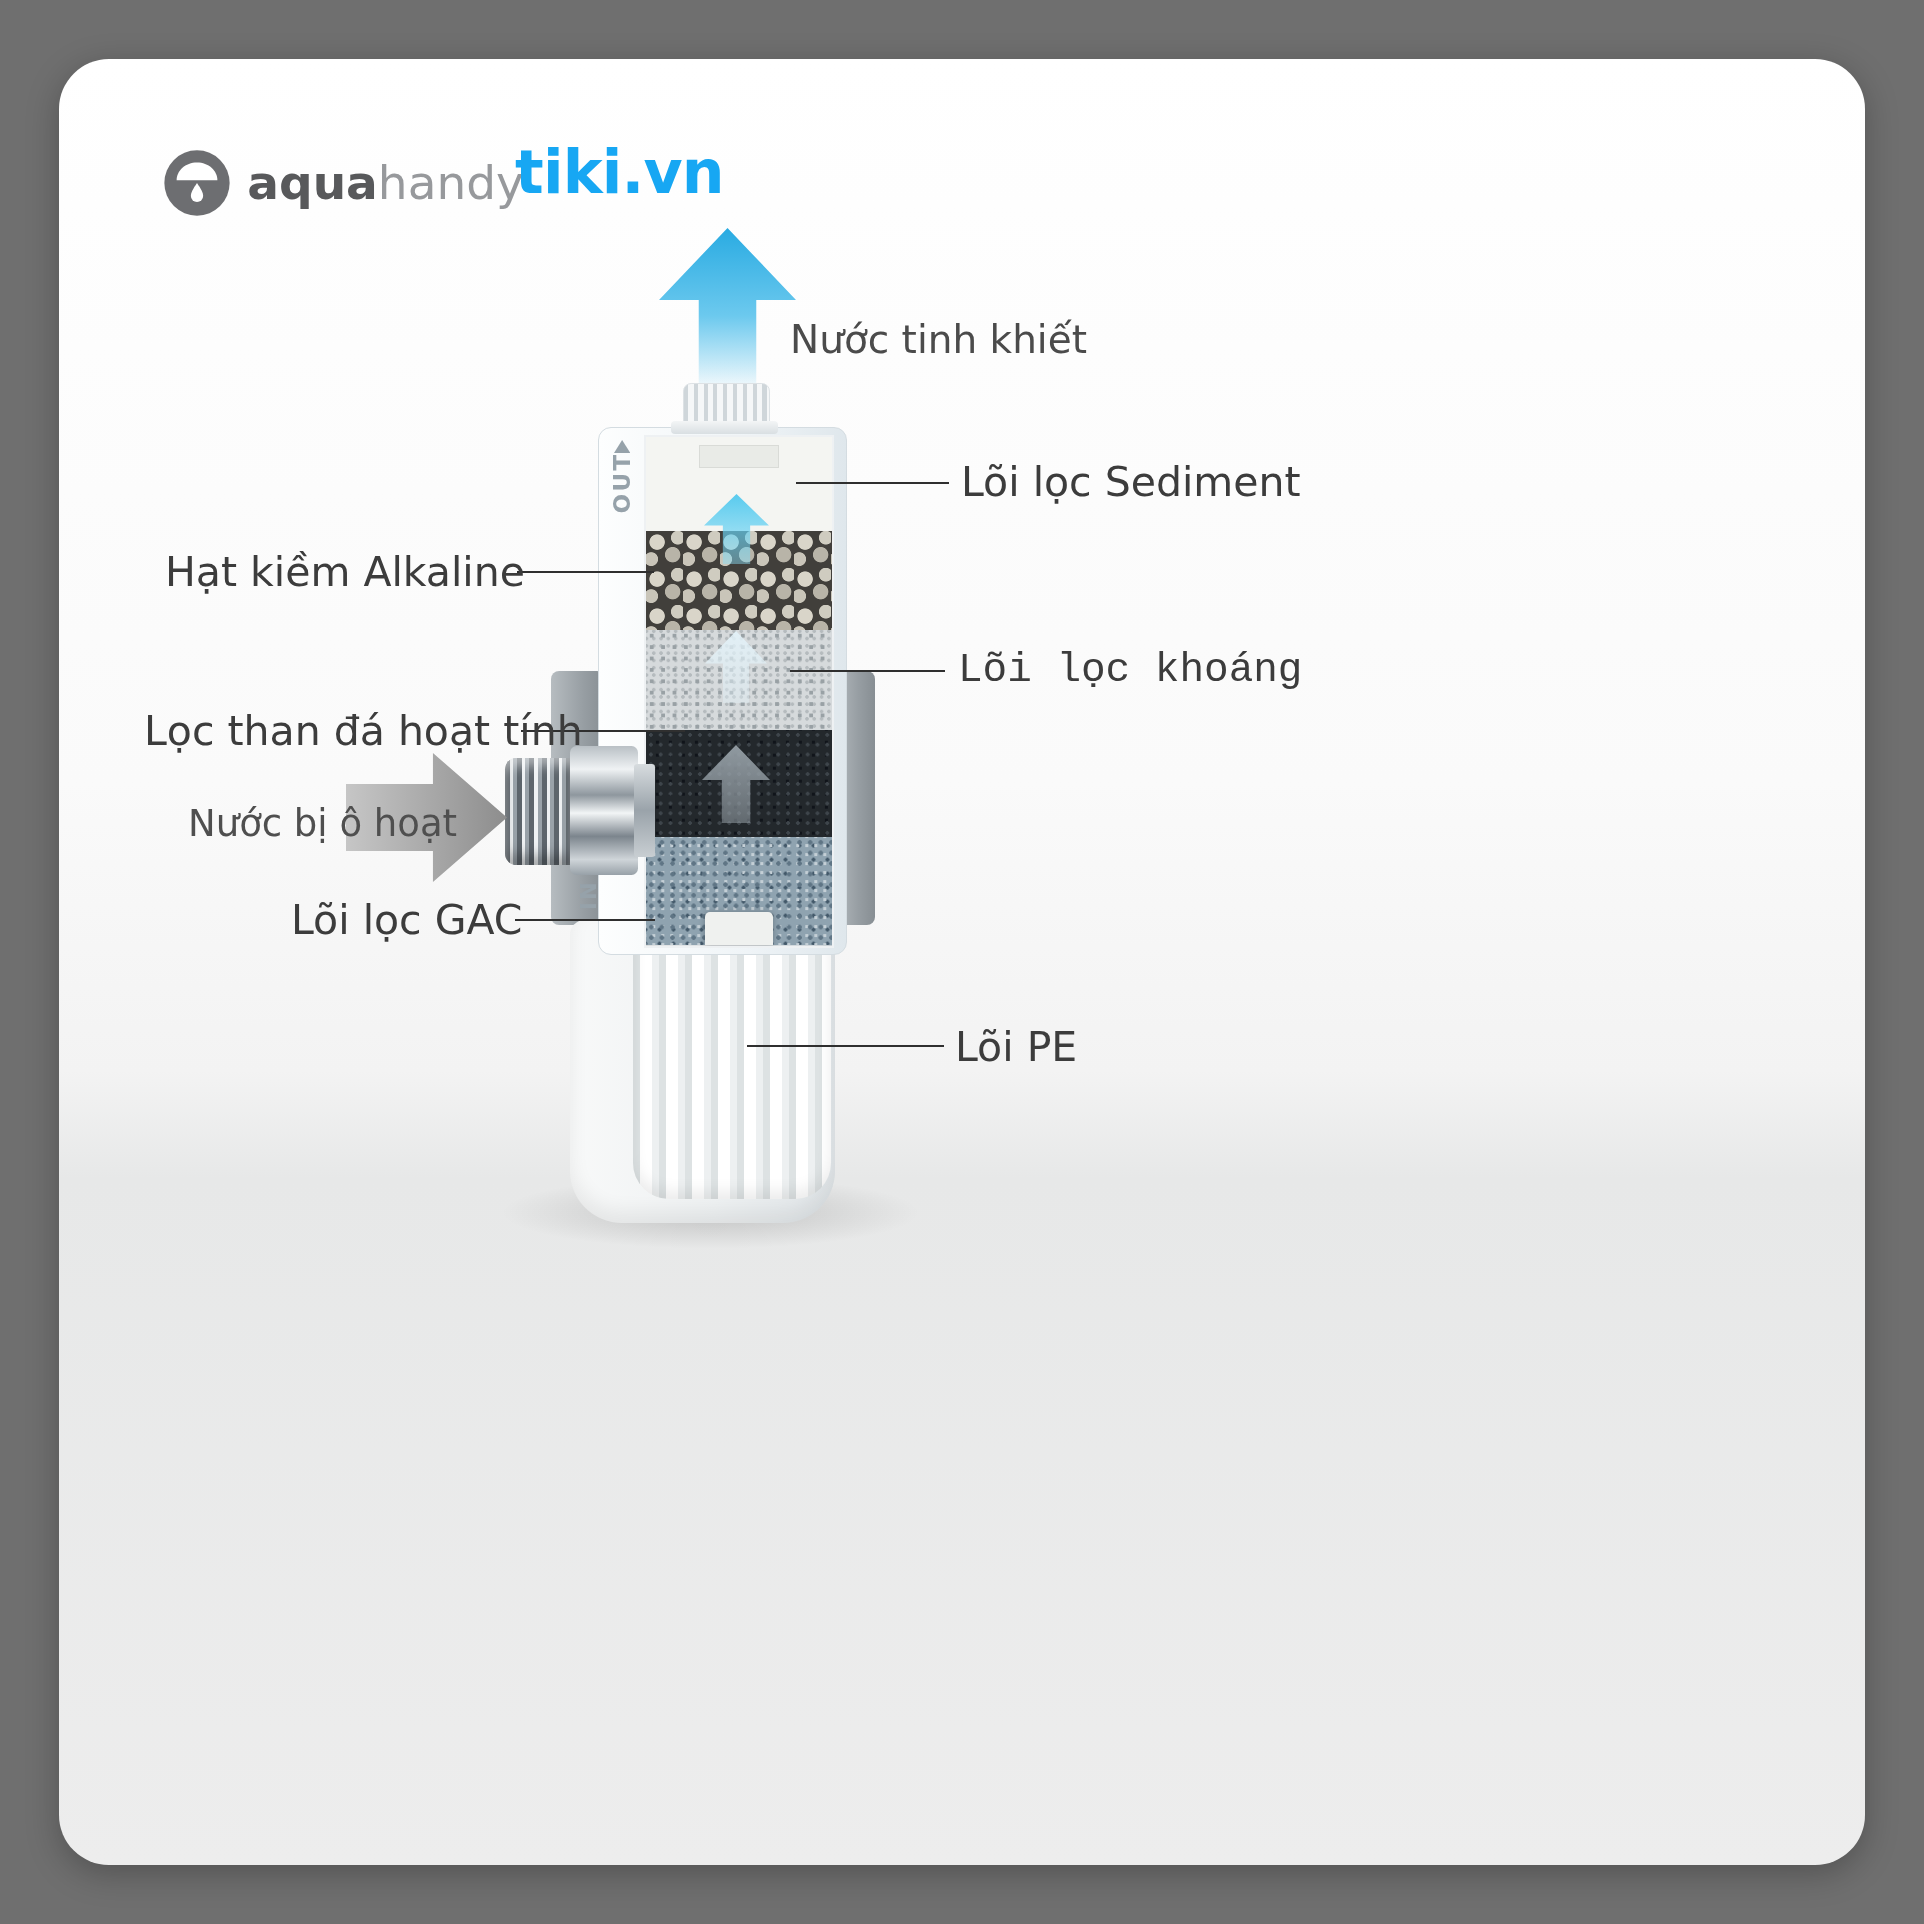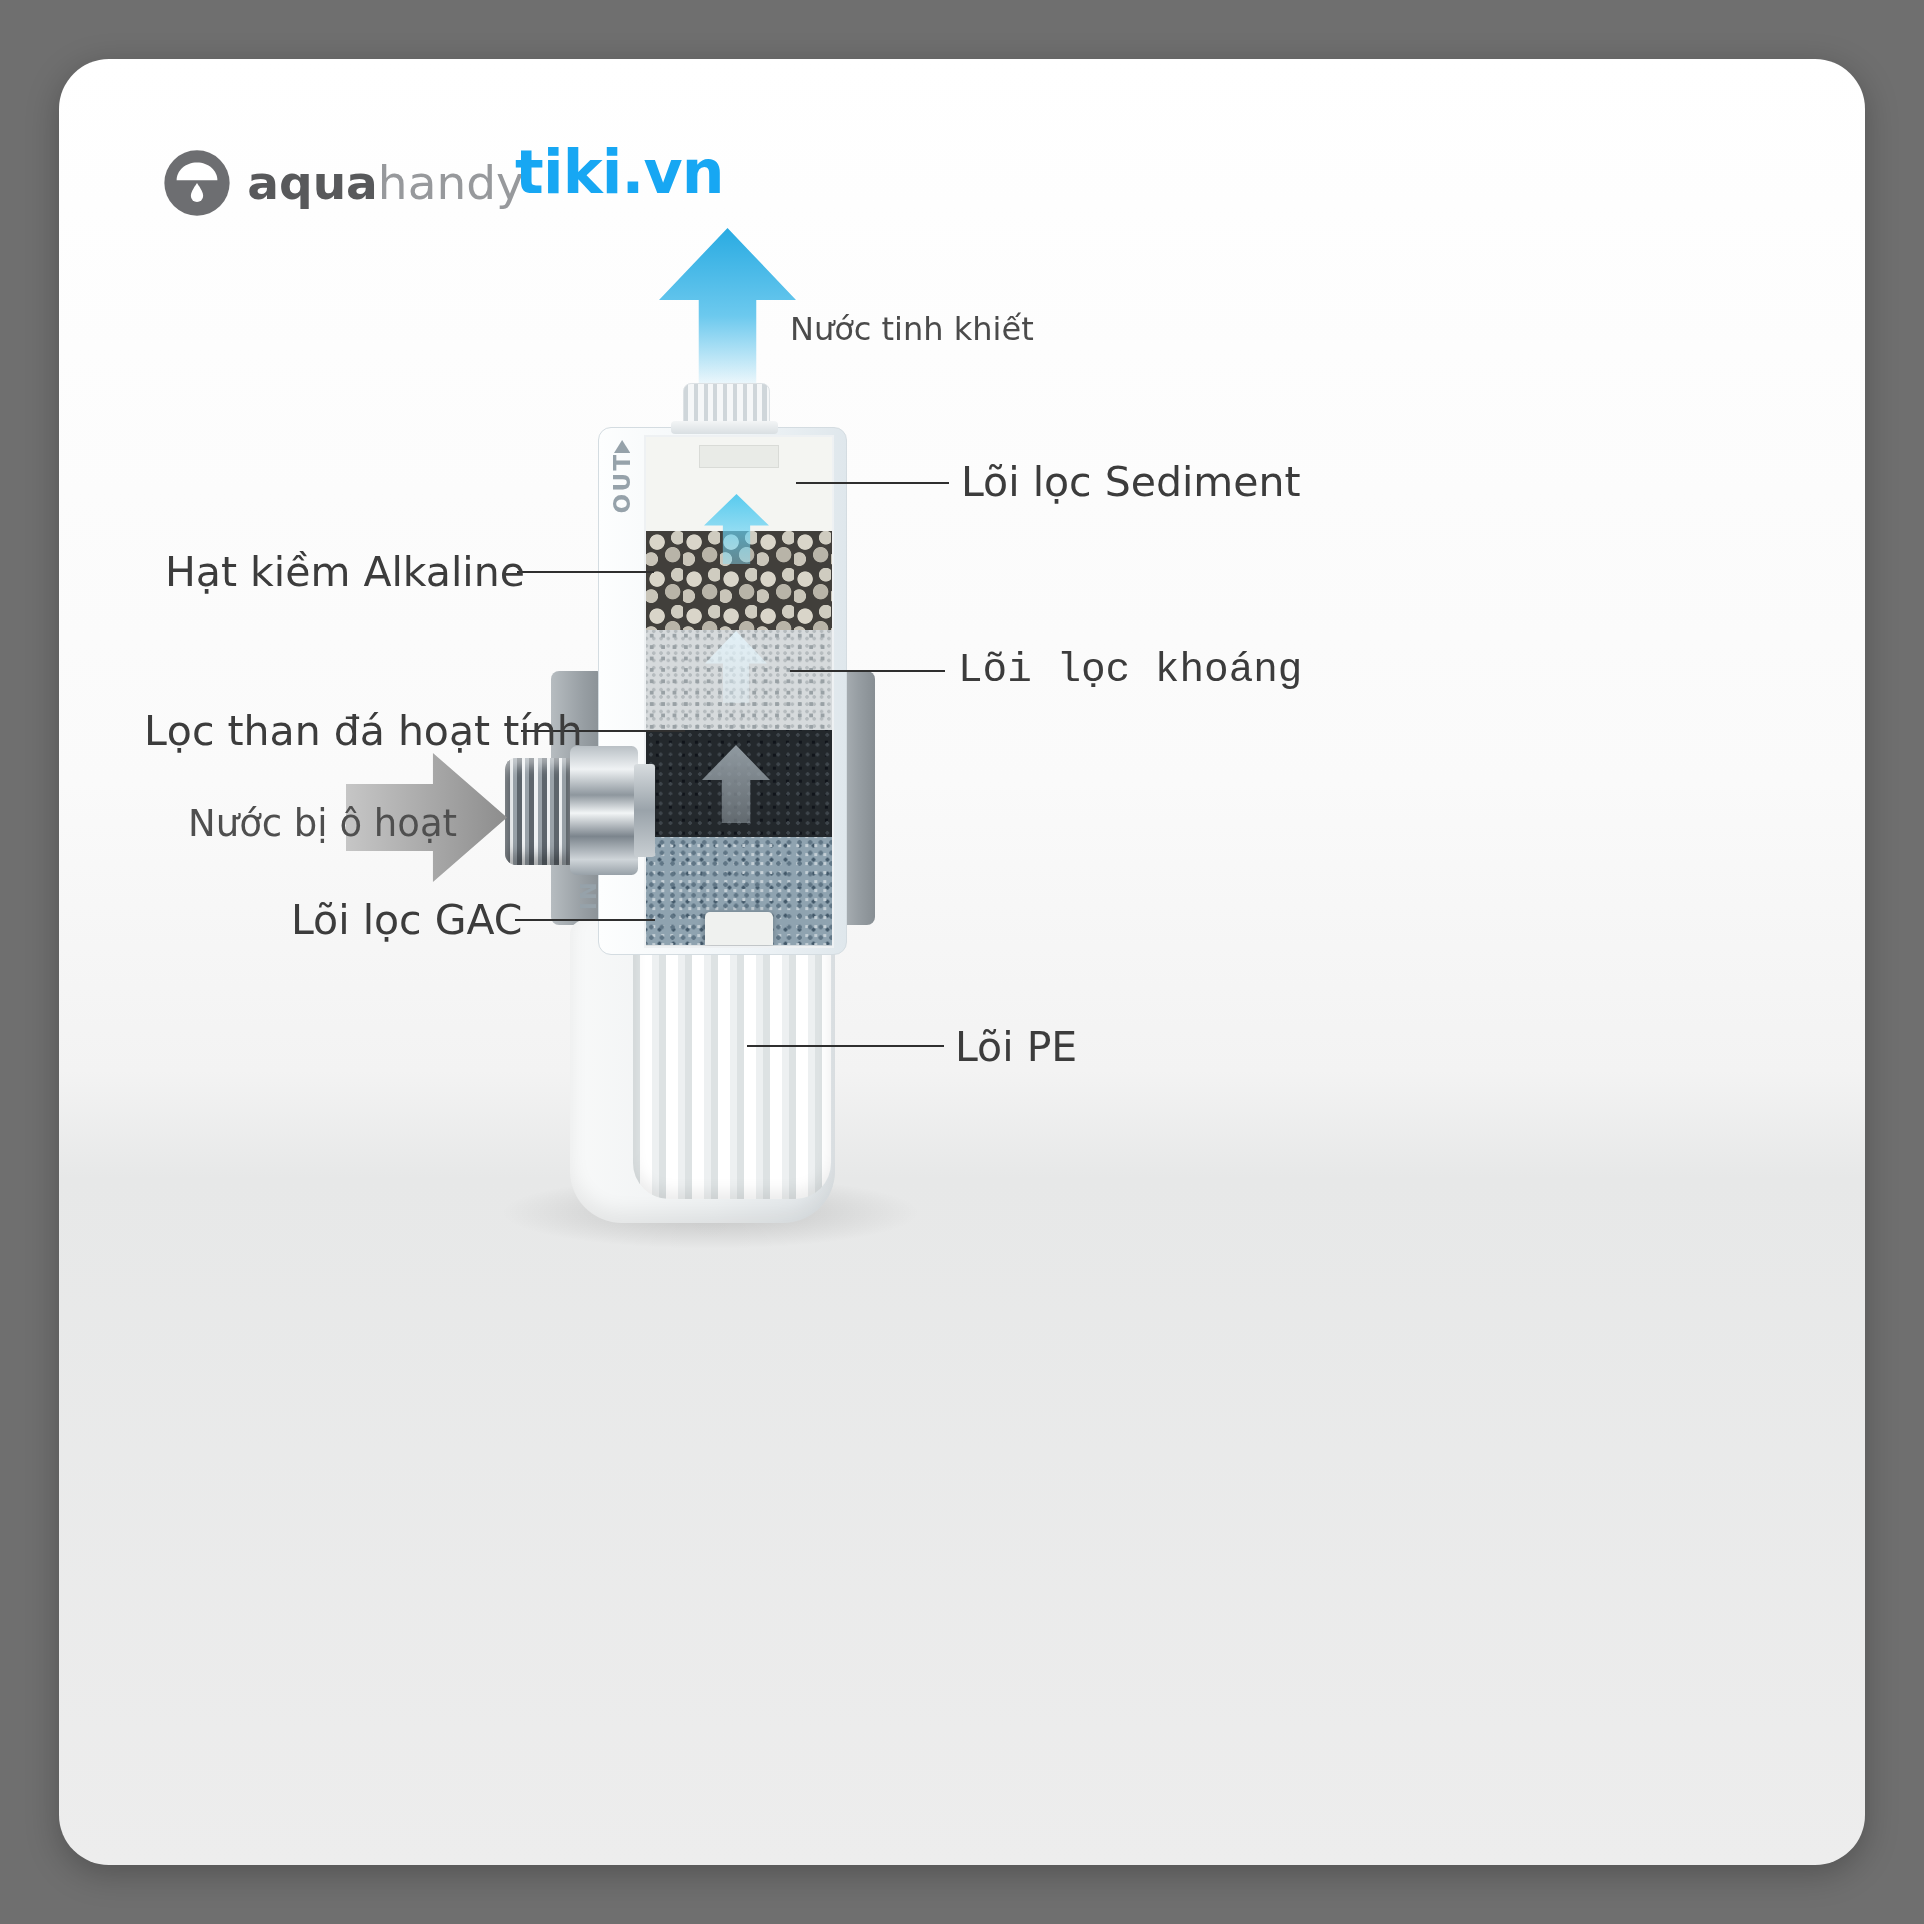--- a/index.html
+++ b/index.html
@@ -24,21 +24,21 @@
     font-size:60px;font-weight:800;letter-spacing:-0.8px;
     color:var(--tiki-blue,#17a7f3);
     margin-left:16px;
   }
   
   .arrow-up-big{
     position:absolute;left:600px;top:169px;width:137px;height:160px;
     background:linear-gradient(180deg,var(--accent-blue,#29abe2) 0%,#6cc9ee 55%,rgba(160,220,245,.10) 100%);
     clip-path:polygon(50% 0%,100% 45%,71% 45%,71% 100%,29% 100%,29% 45%,0% 45%);
   }
-  .flow-out-label{position:absolute;left:731px;top:251px;font-size:32px;color:#4b4b4b;}
+  .flow-out-label{position:absolute;left:731px;top:258px;font-size:39px;color:#4b4b4b;}
   .arrow-right-gray{
     position:absolute;left:287px;top:694px;width:161px;height:129px;
     background:linear-gradient(90deg,#c6c6c6 0%,#a7a7a7 55%,#8d8d8d 100%);
     clip-path:polygon(0% 24%,54% 24%,54% 0%,100% 50%,54% 100%,54% 76%,0% 76%);
     z-index:6;
   }
   .flow-in-label{position:absolute;left:129px;top:743px;font-size:37px;color:#4f4f4f;z-index:7;}
   
   .shadow-ellipse{
     position:absolute;left:440px;top:1117px;width:423px;height:73px;z-index:0;

